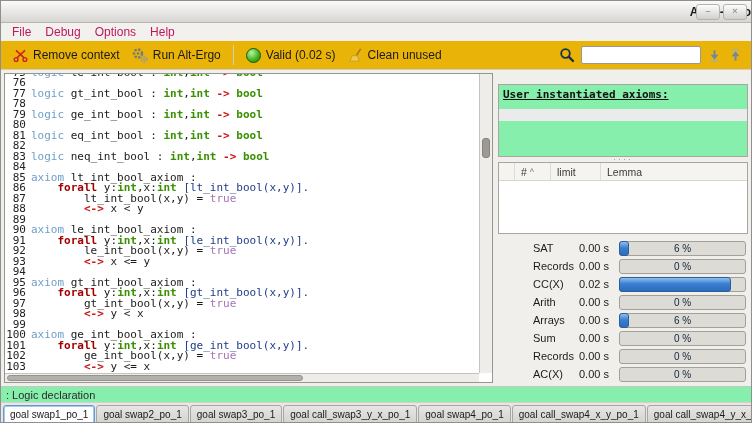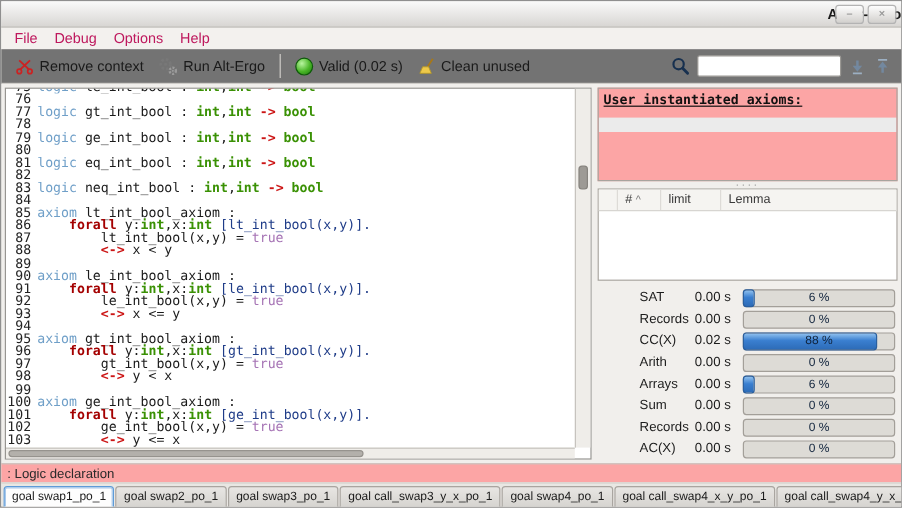--- a/index.html
+++ b/index.html
@@ -12,21 +12,21 @@
     position:relative;display:flex;align-items:center;justify-content:flex-end;}
   .title{font-size:12px;font-weight:bold;color:#1a1a1a;}
   .winbtns{position:absolute;right:4px;top:3px;display:flex;gap:3px;}
   .win-btn{width:22px;height:14px;border:1px solid #b3b3b3;border-radius:3px;
     background:linear-gradient(#fdfdfd,#d2d0cd);color:#9a9a9a;font-size:9px;line-height:12px;
     text-align:center;font-weight:bold;cursor:default;}
   
   .menubar{height:18px;background:#f3f1ee;display:flex;align-items:center;padding-left:4px;}
   .menu-item{font-size:12px;color:#be185d;padding:1px 7px;}
   
-  .toolbar{height:28px;background:#737373;border-bottom:1px solid #cfcdc9;display:flex;align-items:center;padding:0 6px;}
+  .toolbar{height:28px;background:#eab308;border-bottom:1px solid #cfcdc9;display:flex;align-items:center;padding:0 6px;}
   .tool-btn{display:flex;align-items:center;gap:5px;font-size:12px;color:#1a1a1a;padding:2px 6px;border-radius:3px;}
   .tool-sep{width:1px;height:20px;background:#cfcdc9;margin:0 6px;}
   .led{width:13px;height:13px;border-radius:50%;border:1px solid #0d5c08;
     background:radial-gradient(circle at 35% 30%, #b8f59f, #49b527 55%, #1d7a10);}
   .spacer{flex:1;}
   .search-wrap{display:flex;align-items:center;gap:6px;margin-right:2px;}
   .search-input{width:112px;height:16px;border:1px solid #9a9894;border-radius:2px;background:#fff;
     font-size:11px;padding:0 3px;outline:none;}
   
   .main{height:316px;display:flex;padding:3px;gap:5px;box-sizing:border-box;}
@@ -39,42 +39,42 @@
   .ln{display:inline-block;width:21px;text-align:right;padding-right:5px;color:#222;}
   .s-kw{color:#6f9fc8;margin-top:20px;} .s-ty{color:#3a9104;font-weight:bold;} .s-op{color:#cc1616;font-weight:bold;}
   .s-q{color:#a40000;font-weight:bold;} .s-tr{color:#1f3c88;}
   .s-lit{color:#a674b5;} .s-pl{color:#1a1a1a;}
   .vscroll{position:absolute;top:0;right:0;width:13px;bottom:9px;background:#efede9;border-left:1px solid #c6c3be;box-sizing:border-box;}
   .vthumb{position:absolute;left:2px;right:2px;top:64px;height:18px;background:#9d9a95;border:1px solid #86837e;border-radius:3px;}
   .hscroll{position:absolute;left:0;right:13px;bottom:0;height:9px;background:#efede9;border-top:1px solid #c6c3be;box-sizing:border-box;}
   .hthumb{position:absolute;top:1px;bottom:1px;left:2px;width:62%;background:#b3b0ab;border:1px solid #96938e;border-radius:3px;}
   
   .right{flex:1;display:flex;flex-direction:column;}
-  .axioms-box{height:79px;border:1px solid #a8a49e;background:#fca5a5;box-sizing:border-box;overflow:hidden;}
+  .axioms-box{height:79px;border:1px solid #a8a49e;background:#86efac;box-sizing:border-box;overflow:hidden;margin-top:11px;}
   .axioms-title{font-family:"DejaVu Sans Mono",monospace;font-size:11px;font-weight:bold;
     text-decoration:underline;color:#111;padding:3px 4px 0 4px;}
   .sel-row{height:12px;background:#ebebeb;margin-top:8px;}
   .handle{height:6px;display:flex;align-items:center;justify-content:center;}
   .handle span{color:#9a9a9a;font-size:9px;letter-spacing:2px;line-height:4px;}
   .lemma-table{height:78px;border:1px solid #a8a49e;background:#fff;box-sizing:border-box;display:flex;flex-direction:column;}
   .lt-header{height:17px;display:flex;background:#f5f4f1;border-bottom:1px solid #d7d5d1;font-size:10.5px;color:#3a3a3a;align-items:center;}
   .lt-cell{border-right:1px solid #dddbd7;height:100%;display:flex;align-items:center;padding-left:6px;box-sizing:border-box;}
   .lt-c0{width:16px;} .lt-c1{width:36px;gap:3px;} .lt-c2{width:50px;} .lt-c3{flex:1;border-right:none;}
   .sort{color:#777;font-size:9px;}
   
   .stats{flex:1;padding-top:5px;}
   .stat-row{height:18px;display:flex;align-items:center;margin-left:35px;}
   .stat-label{width:46px;font-size:11px;color:#1c1c1c;}
   .stat-time{width:40px;font-size:11px;color:#1c1c1c;}
   .bar{flex:1;height:13px;position:relative;background:#dddbd6;border:1px solid #a39f99;border-radius:3px;margin-right:2px;}
   .fill{position:absolute;left:-1px;top:-1px;bottom:-1px;border:1px solid #2a5f9e;border-radius:3px;
     background:linear-gradient(#8fc0ee,#3a7fd0 45%,#2d6cb8);}
   .bar-text{position:absolute;left:0;right:0;top:0;bottom:0;text-align:center;font-size:10px;color:#10233c;line-height:13px;}
   
-  .statusbar{height:15px;border-top:1px solid #c9c6c1;display:flex;align-items:center;padding-left:5px;background:#fca5a5;}
+  .statusbar{height:15px;border-top:1px solid #c9c6c1;display:flex;align-items:center;padding-left:5px;background:#86efac;}
   .status-text{font-size:11px;color:#2b2b2b;}
   .tabbar{height:23px;background:#e9e7e3;border-top:1px solid #d4d1cc;display:flex;align-items:flex-end;padding-left:2px;box-sizing:border-box;}
   .tab{font-size:10px;color:#1a1a1a;padding:3px 6px 4px 6px;background:linear-gradient(#e8e6e3,#d4d2ce);
     border:1px solid #a9a5a0;border-radius:3px 3px 0 0;margin-right:1px;white-space:nowrap;}
   .tab.active{background:#fdfdfd;border:1px solid #5e9bd8;box-shadow:0 0 0 1px #a8c8ea inset;}
   svg{display:block;}
 </style>
 </head>
 <body>
 
@@ -237,21 +237,20 @@
             <span class="stat-time">0.00 s</span>
             <div class="bar">
               <div class="bar-text">0 %</div>
             </div>
           </div>
           <div class="stat-row">
             <span class="stat-label">CC(X)</span>
             <span class="stat-time">0.02 s</span>
             <div class="bar">
               <div class="fill" style="width: 88%;"></div>
-              <div class="bar-text">88 %</div>
             </div>
           </div>
           <div class="stat-row">
             <span class="stat-label">Arith</span>
             <span class="stat-time">0.00 s</span>
             <div class="bar">
               <div class="bar-text">0 %</div>
             </div>
           </div>
           <div class="stat-row">

